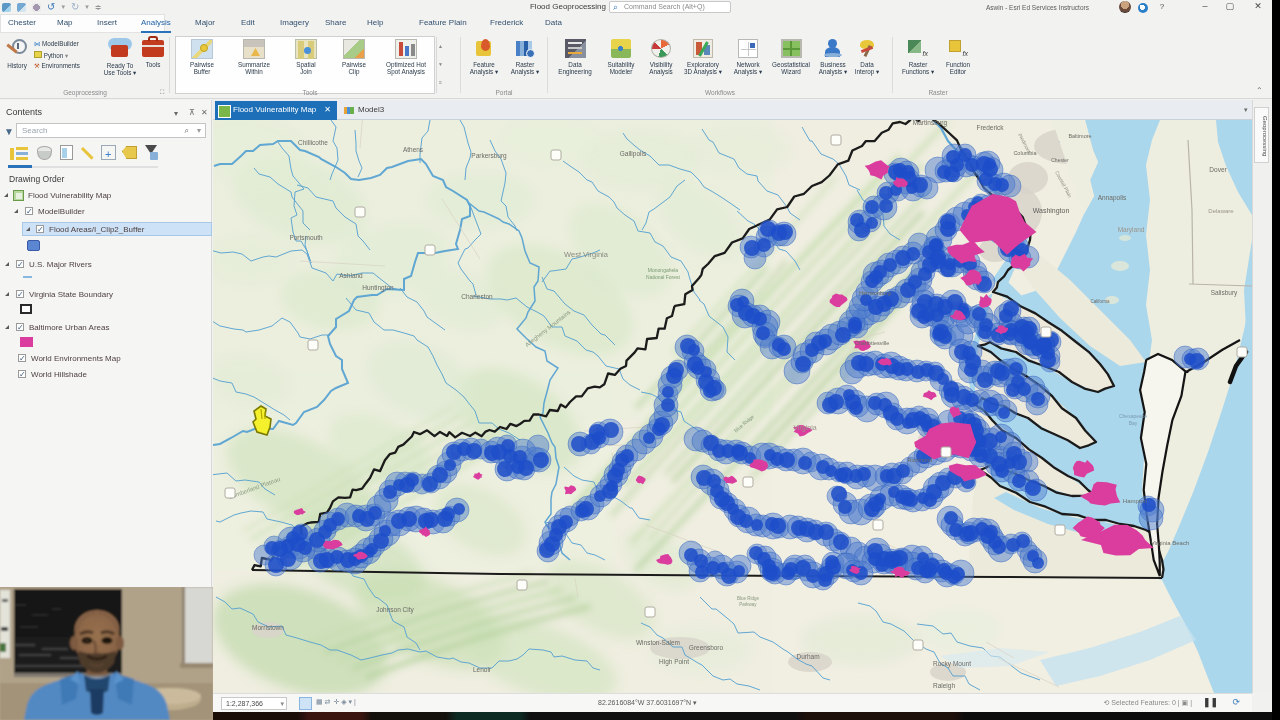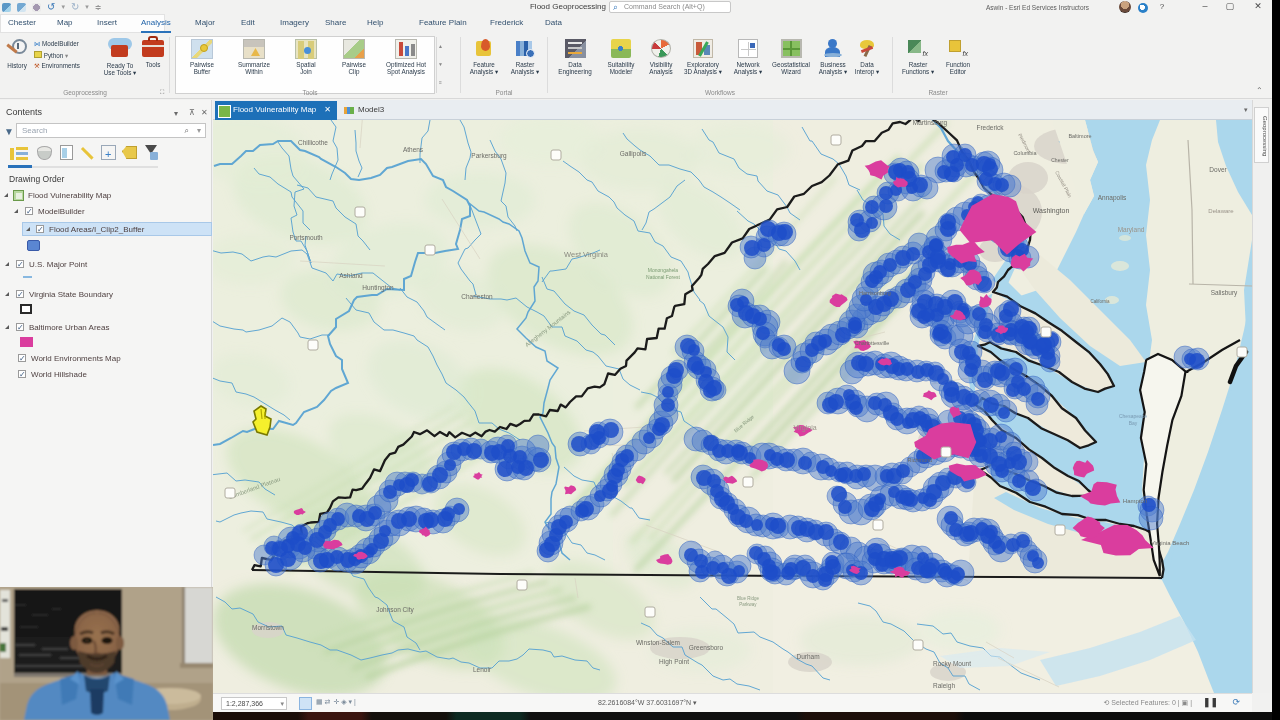--- a/index.html
+++ b/index.html
@@ -1445,21 +1445,21 @@
 <div class="tri" style="left:14px;top:109px"></div>
 <div class="cb" style="left:25px;top:107px">✓</div>
 <div class="trow" style="left:38px;top:107px">ModelBuilder</div>
 <div class="abs" id="selrow"></div>
 <div class="tri" style="left:26px;top:127px"></div>
 <div class="cb" style="left:36px;top:125px">✓</div>
 <div class="trow" style="left:49px;top:125px">Flood Areas/I_Clip2_Buffer</div>
 <div class="abs" style="left:27px;top:140px;width:13px;height:11px;background:#5a86d2;border:1px solid #3a5aa8;border-radius:2px"></div>
 <div class="tri" style="left:5px;top:162px"></div>
 <div class="cb" style="left:16px;top:160px">✓</div>
-<div class="trow" style="left:29px;top:160px">U.S. Major Point</div>
+<div class="trow" style="left:29px;top:160px">U.S. Major Rivers</div>
 <div class="abs" style="left:23px;top:176px;width:9px;height:2px;background:#88b8e0"></div>
 <div class="tri" style="left:5px;top:192px"></div>
 <div class="cb" style="left:16px;top:190px">✓</div>
 <div class="trow" style="left:29px;top:190px">Virginia State Boundary</div>
 <div class="abs" style="left:20px;top:204px;width:12px;height:10px;background:#fff;border:2px solid #2a2a2a"></div>
 <div class="tri" style="left:5px;top:225px"></div>
 <div class="cb" style="left:16px;top:223px">✓</div>
 <div class="trow" style="left:29px;top:223px">Baltimore Urban Areas</div>
 <div class="abs" style="left:20px;top:237px;width:13px;height:10px;background:#da3d9e"></div>
 <div class="cb" style="left:18px;top:254px">✓</div>

